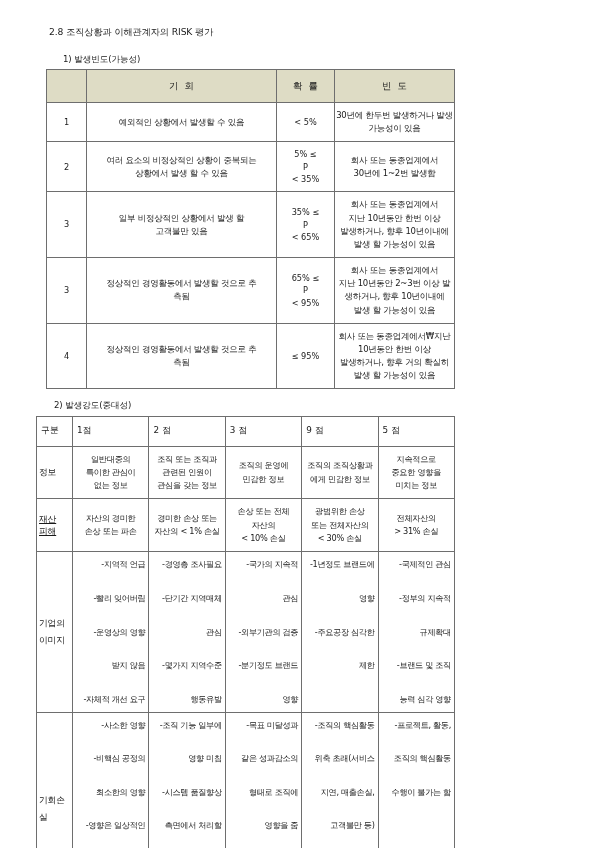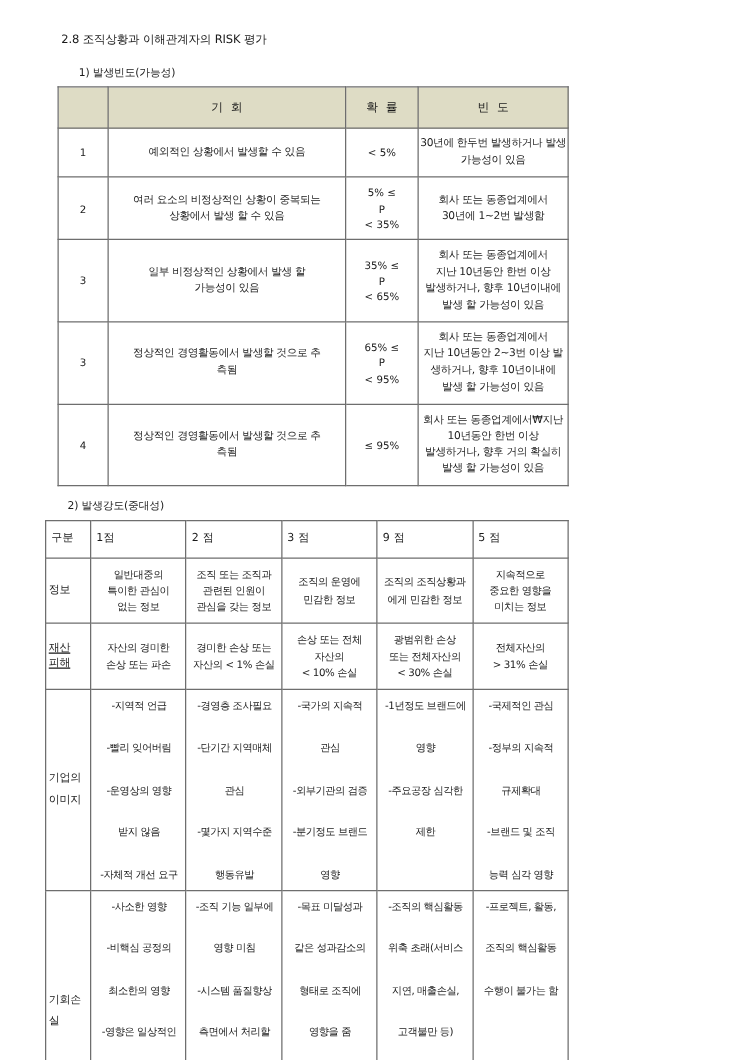--- a/index.html
+++ b/index.html
@@ -135,21 +135,21 @@
   }
   .tbl-sev td.body-center {
     text-align: center;
     font-size: 8.2px;
     line-height: 1.62;
     padding: 6px 3px;
     letter-spacing: -0.3px;
     white-space: pre-line;
   }
   .tbl-sev td.body-list {
-    text-align: center;
+    text-align: right;
     font-size: 8.2px;
     line-height: 2.05;
     padding: 4px 3px 4px 4px;
     letter-spacing: -0.35px;
     white-space: pre-line;
     vertical-align: top;
   }
 </style>
 </head>
 <body>
@@ -189,21 +189,21 @@
 상황에서 발생 할 수 있음</td>
         <td class="prob-cell">5% ≤
 P
 &lt; 35%</td>
         <td class="freq-cell">회사 또는 동종업계에서
 30년에 1~2번 발생함</td>
       </tr>
       <tr>
         <td class="no-cell">3</td>
         <td class="opp-cell">일부 비정상적인 상황에서 발생 할
-가능성이 있음</td>
+고객불만 있음</td>
         <td class="prob-cell">35% ≤
 P
 &lt; 65%</td>
         <td class="freq-cell">회사 또는 동종업계에서
 지난 10년동안 한번 이상
 발생하거나, 향후 10년이내에
 발생 할 가능성이 있음</td>
       </tr>
       <tr>
         <td class="no-cell">3</td>

